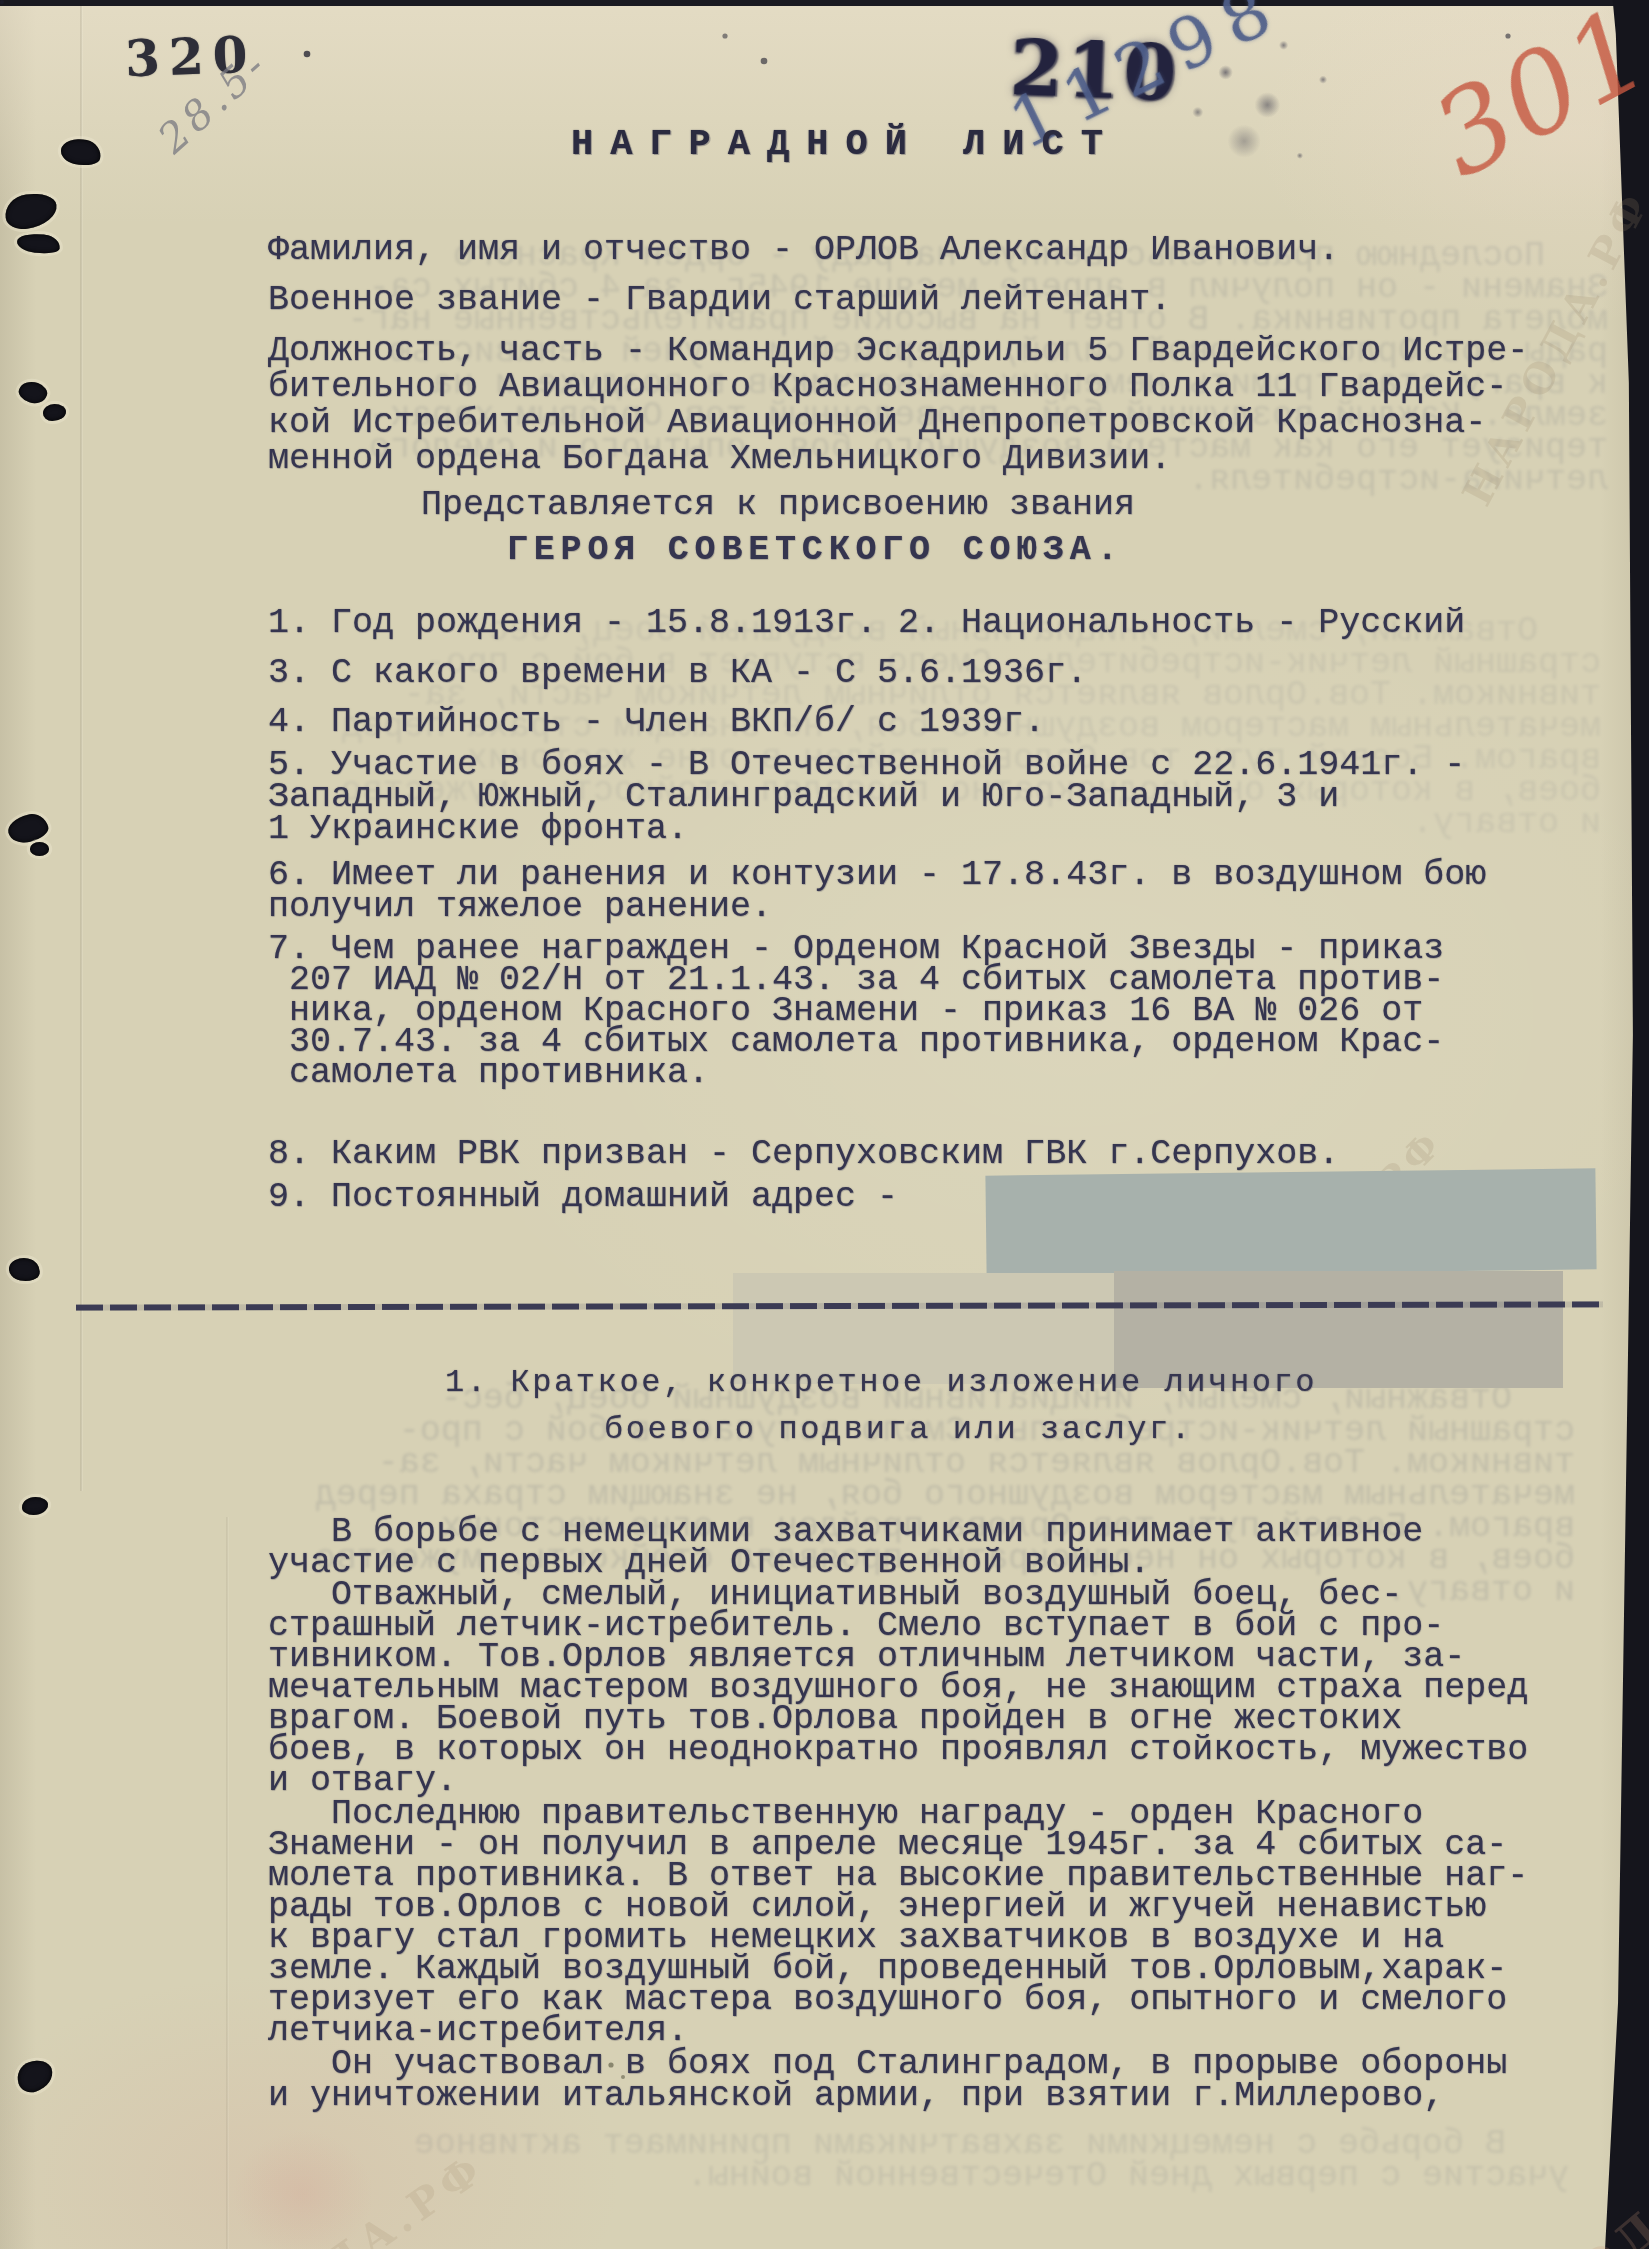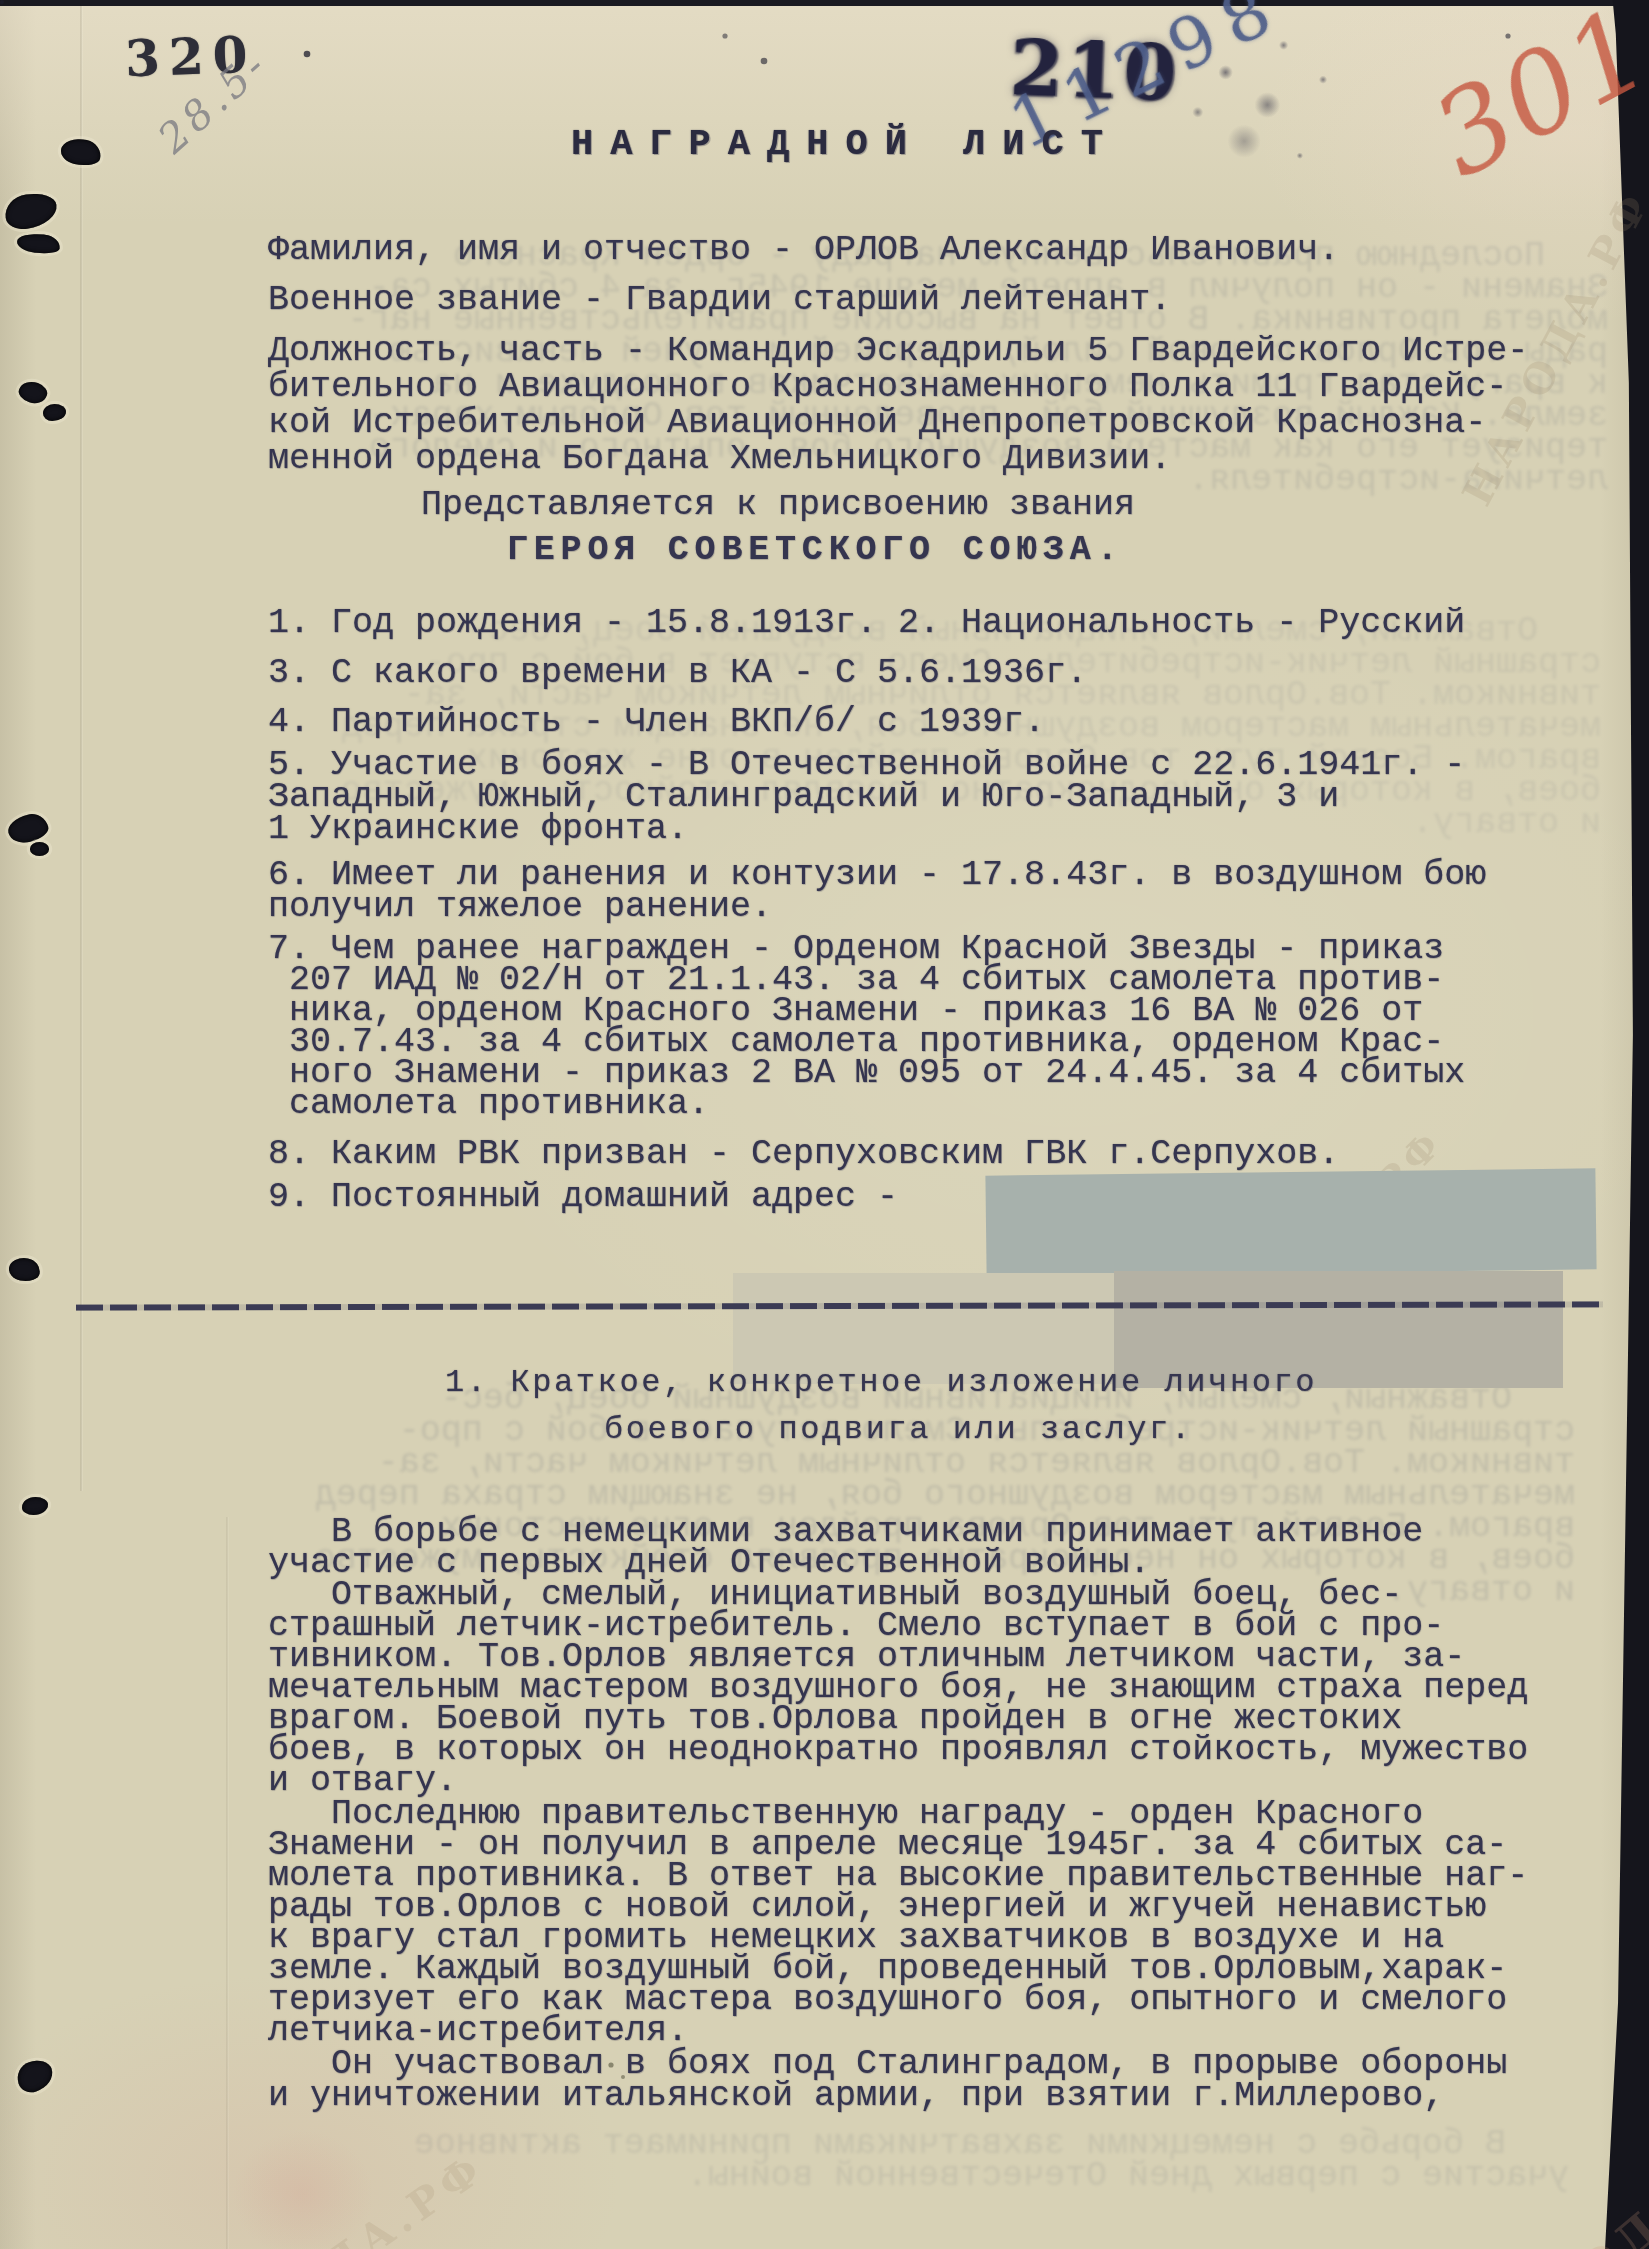--- a/index.html
+++ b/index.html
@@ -191,21 +191,20 @@
     </div>
   <div class="typeblock" style="left:268px;top:859px;">
       <div class="line">6. Имеет ли ранения и контузии - 17.8.43г. в воздушном бою</div>
       <div class="line">получил тяжелое ранение.</div>
     </div>
   <div class="typeblock" style="left:268px;top:934px;line-height:31px;">
       <div class="line">7. Чем ранее награжден - Орденом Красной Звезды - приказ</div>
       <div class="line"> 207 ИАД № 02/Н от 21.1.43. за 4 сбитых самолета против-</div>
       <div class="line"> ника, орденом Красного Знамени - приказ 16 ВА № 026 от</div>
       <div class="line"> 30.7.43. за 4 сбитых самолета противника, орденом Крас-</div>
-      <div class="line"> ного Знамени - приказ 2 ВА № 095 от 24.4.45. за 4 сбитых</div>
       <div class="line"> самолета противника.</div>
     </div>
   <div class="typeblock" style="left:268px;top:1138px;">8. Каким РВК призван - Серпуховским ГВК г.Серпухов.</div>
   <div class="typeblock" style="left:268px;top:1181px;">9. Постоянный домашний адрес -</div>
 
   <div class="redact r1"></div>
   <div class="redact r3"></div>
   <div class="redact r2"></div>
 
   <div class="divider"></div>

